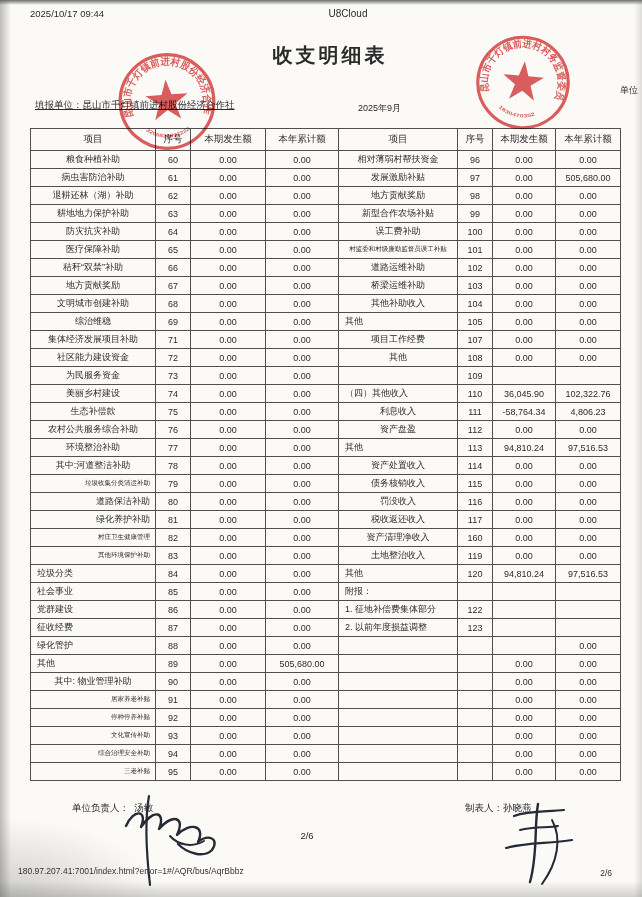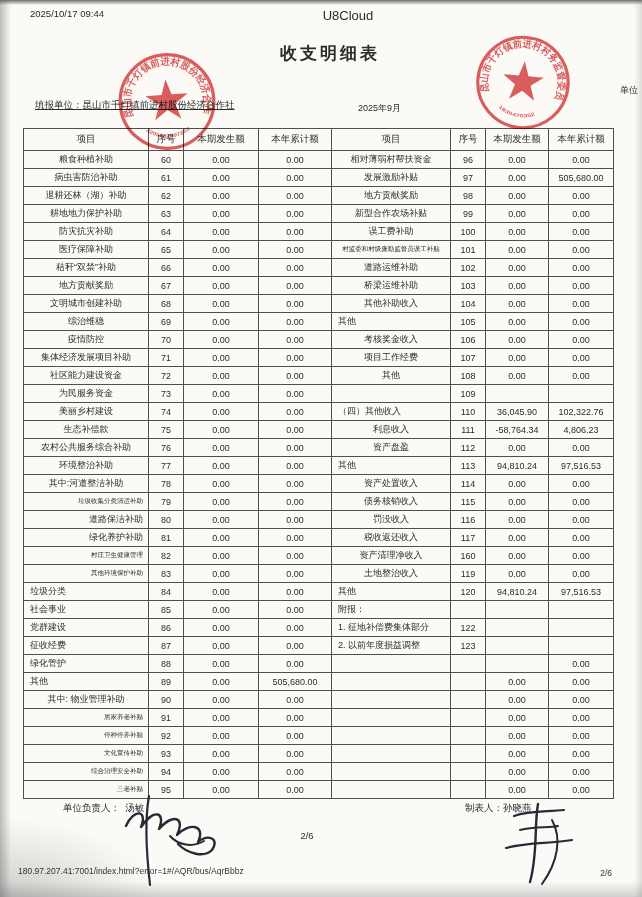--- a/index.html
+++ b/index.html
@@ -11,42 +11,42 @@
   .edge-left{position:absolute;left:0;top:0;width:11px;height:100%;
              background:linear-gradient(90deg,rgba(95,95,95,.40),rgba(95,95,95,0));}
   .edge-right{position:absolute;right:0;top:0;width:8px;height:100%;
               background:linear-gradient(270deg,rgba(120,120,120,.22),rgba(120,120,120,0));}
   .edge-bottom{position:absolute;left:0;bottom:0;width:100%;height:16px;
                background:linear-gradient(rgba(120,120,120,0),rgba(110,110,110,.30));}
   .smudge-bl{position:absolute;left:0;bottom:0;width:160px;height:80px;
              background:radial-gradient(ellipse at 0% 100%,rgba(100,100,100,.30),rgba(100,100,100,0) 70%);}
   
   .ph-left{position:absolute;left:30px;top:8px;font-size:9.5px;}
-  .ph-center{position:absolute;left:70px;right:16px;top:8px;text-align:center;font-size:13px;}
+  .ph-center{position:absolute;left:70px;right:16px;top:8px;text-align:center;font-size:10px;}
   
   .doc-title{position:absolute;left:35px;top:42px;width:590px;text-align:center;
-             font-size:17px;font-weight:bold;letter-spacing:3px;}
+             font-size:20px;font-weight:bold;letter-spacing:3px;}
   .unit-line{position:absolute;left:35px;top:99px;font-size:9.5px;text-decoration:underline;}
   .period{position:absolute;left:358px;top:102px;font-size:9px;}
   .currency{position:absolute;left:620px;top:84px;font-size:9px;white-space:nowrap;}
   
-  .sheet{position:absolute;left:23px;top:128px;}
+  .sheet{position:absolute;left:30px;top:128px;}
   table.grid{border-collapse:collapse;table-layout:fixed;width:590px;}
   .grid th,.grid td{border:1px solid #4f4f4f;padding:0 2px;font-weight:normal;
                     font-size:9px;overflow:hidden;white-space:nowrap;}
   .grid thead tr{height:22px;}
   .grid tbody tr{height:18px;}
   .grid th{text-align:center;font-size:9.5px;}
   td.seq,td.num{text-align:center;}
   td.item.al-center{text-align:center;}
   td.item.al-left{text-align:left;padding-left:6px;}
   td.item.al-right{text-align:right;padding-right:5px;}
   td.small{font-size:6.5px;}
   
-  .resp{position:absolute;left:63px;top:802px;font-size:9.5px;}
+  .resp{position:absolute;left:72px;top:802px;font-size:9.5px;}
   .maker{position:absolute;left:465px;top:802px;font-size:9.5px;}
   .page-indicator{position:absolute;left:0;top:830px;width:614px;text-align:center;font-size:9.5px;}
   .pf-url{position:absolute;left:18px;top:866px;font-size:8.5px;color:#333;}
   .pf-page{position:absolute;right:30px;top:868px;font-size:8.5px;color:#333;}
   
   .stamp{position:absolute;color:#d43b3b;opacity:.82;mix-blend-mode:multiply;}
   .stamp-left{left:102px;top:44px;width:130px;height:115px;transform:rotate(-4deg);}
   .stamp-right{left:452px;top:27px;width:142px;height:111px;transform:rotate(5deg);}
   .stamp text{fill:currentColor;font-family:"Liberation Sans","DejaVu Sans",sans-serif;font-weight:bold;}
   
@@ -194,30 +194,20 @@
             <td class="item al-center">综治维稳</td>
             <td class="seq">69</td>
             <td class="num">0.00</td>
             <td class="num">0.00</td>
             <td class="item al-left">其他</td>
             <td class="seq">105</td>
             <td class="num">0.00</td>
             <td class="num">0.00</td>
           </tr>
           <tr>
-            <td class="item al-center">疫情防控</td>
-            <td class="seq">70</td>
-            <td class="num">0.00</td>
-            <td class="num">0.00</td>
-            <td class="item al-center">考核奖金收入</td>
-            <td class="seq">106</td>
-            <td class="num">0.00</td>
-            <td class="num">0.00</td>
-          </tr>
-          <tr>
             <td class="item al-center">集体经济发展项目补助</td>
             <td class="seq">71</td>
             <td class="num">0.00</td>
             <td class="num">0.00</td>
             <td class="item al-center">项目工作经费</td>
             <td class="seq">107</td>
             <td class="num">0.00</td>
             <td class="num">0.00</td>
           </tr>
           <tr>

